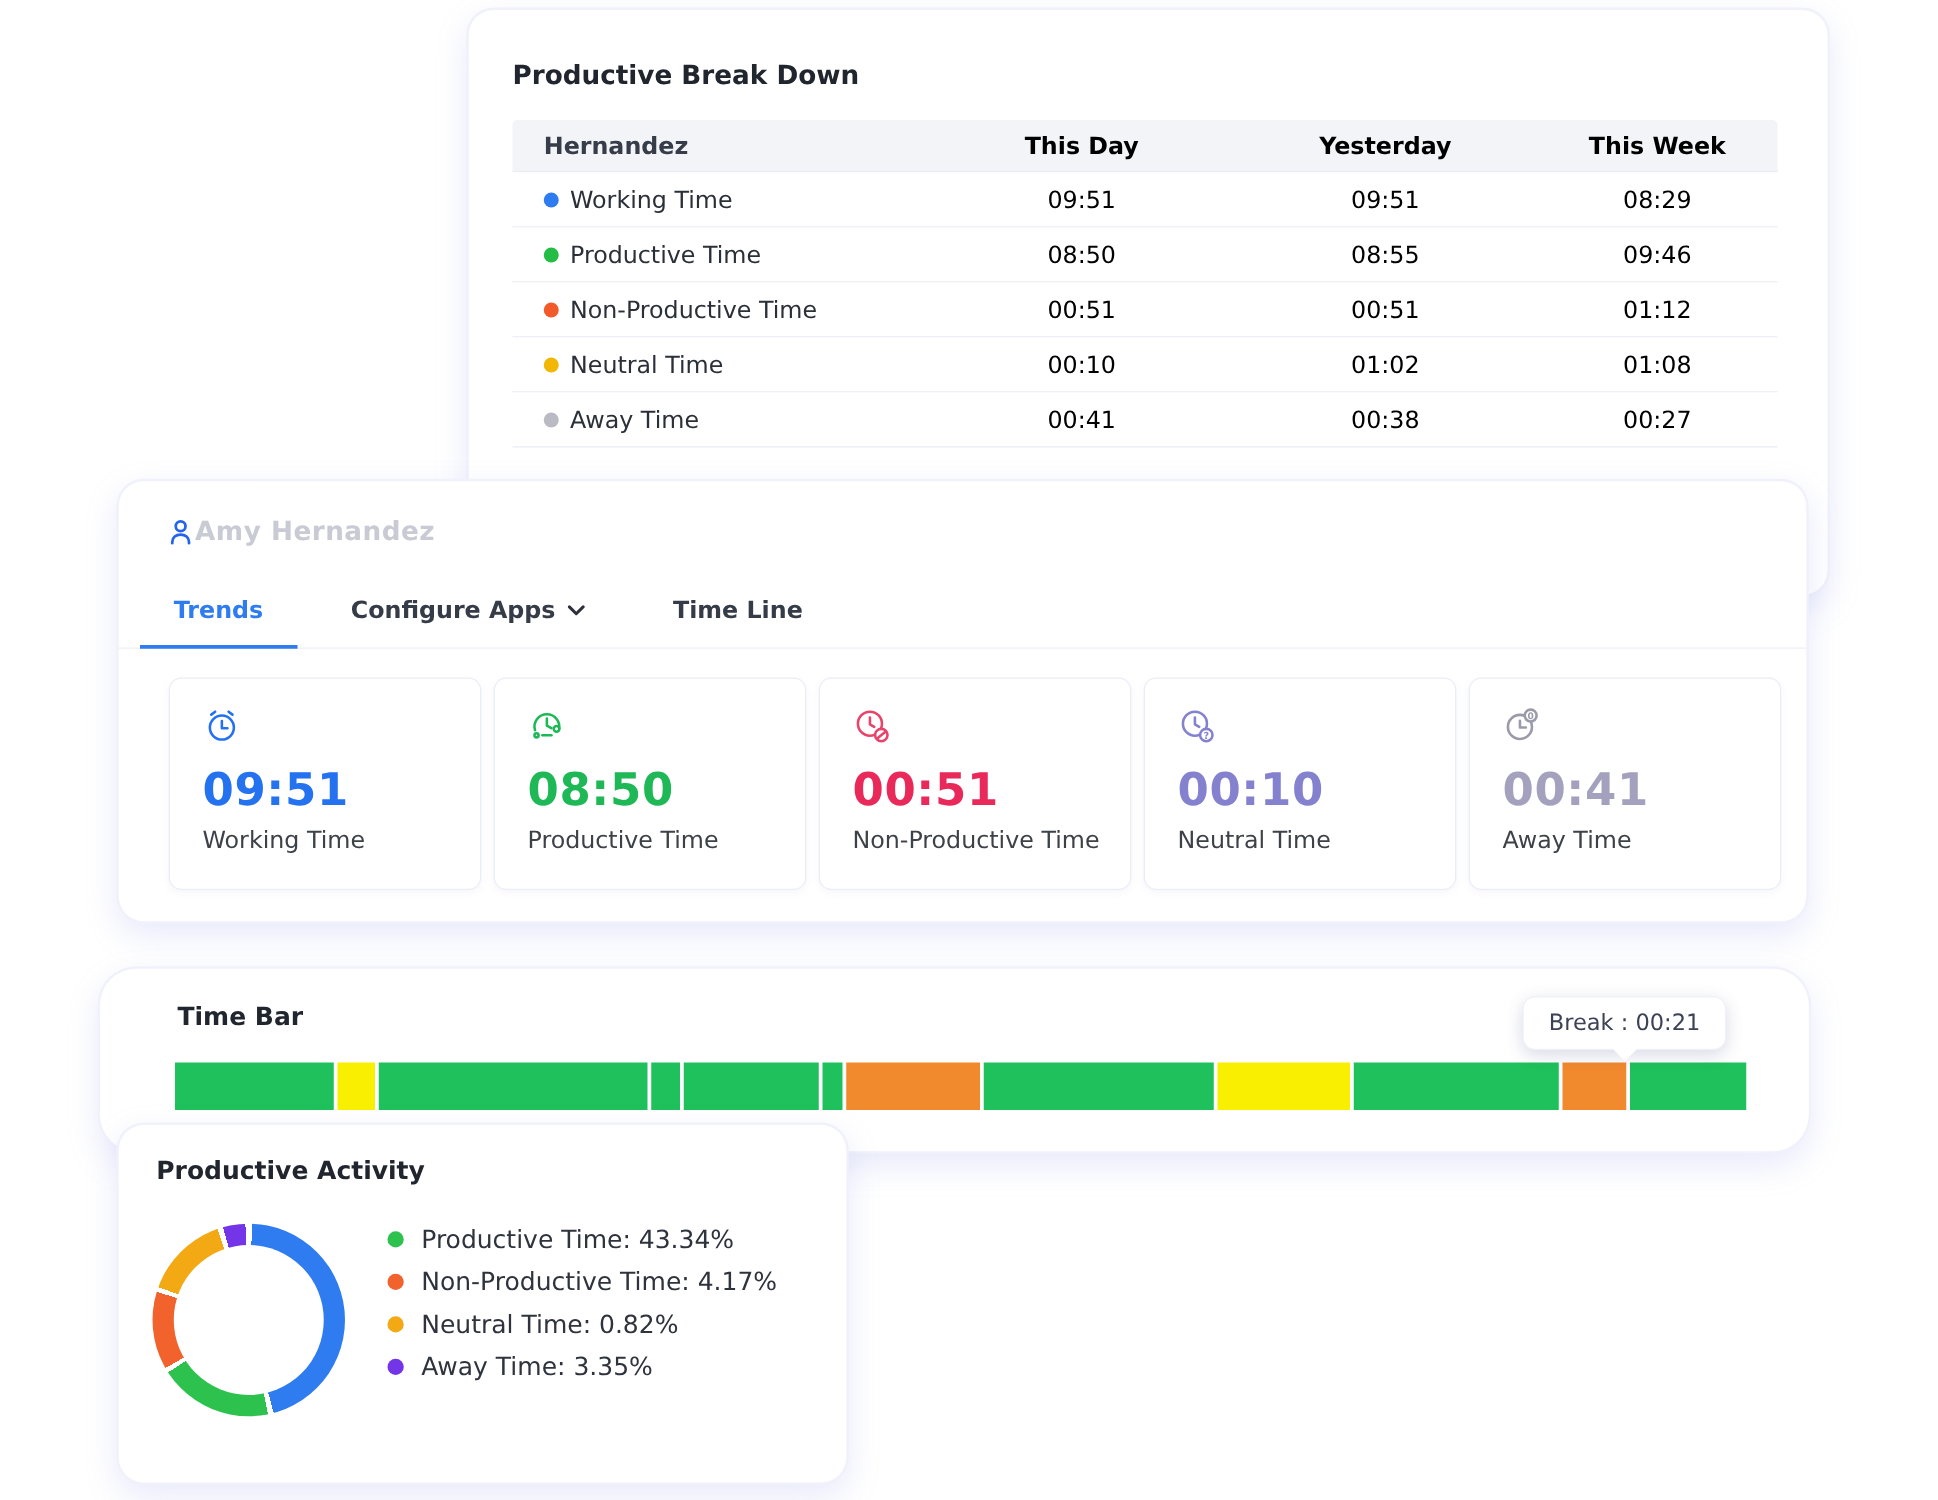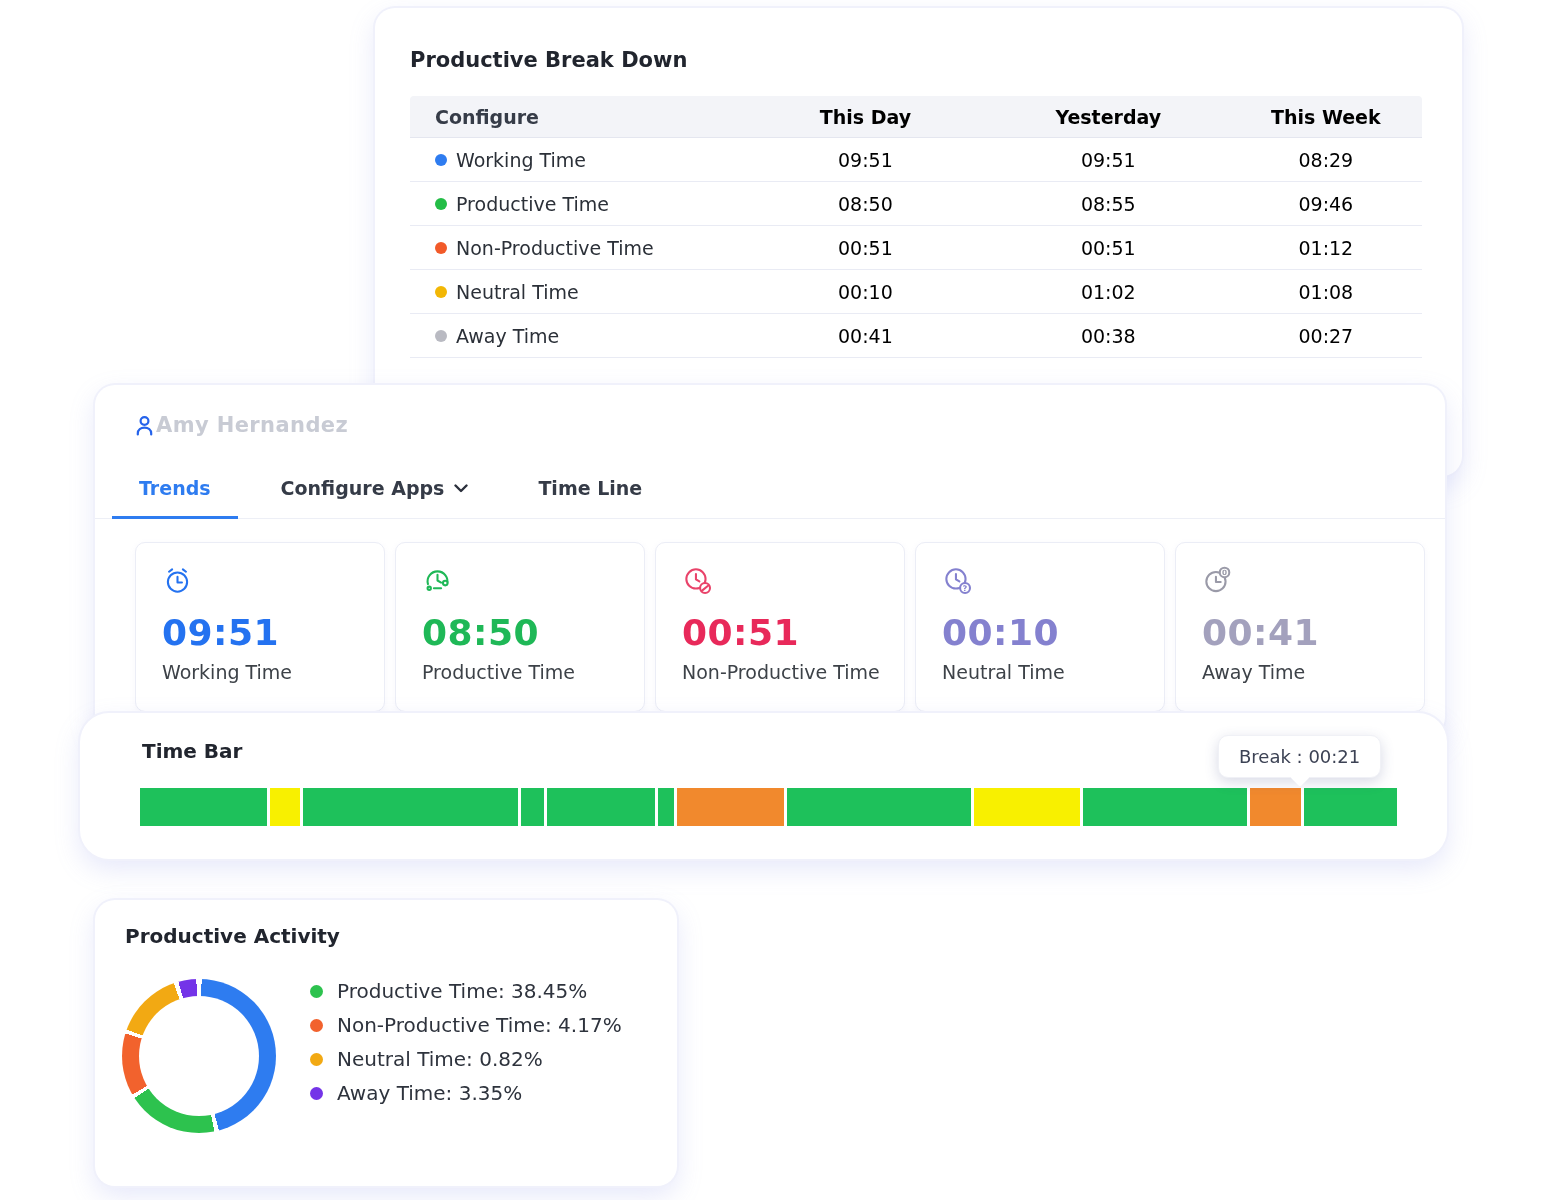--- a/index.html
+++ b/index.html
@@ -34,21 +34,21 @@
     margin-right:16px; display:flex; align-items:center; gap:10px; cursor:pointer;
     border-bottom:3px solid transparent; margin-bottom:-1px; }
   .tab.active { color:#2e7cf0; border-bottom-color:#2e7cf0; }
   .stats { position:absolute; left:40px; top:157px; display:flex; gap:10px; }
   .stat { width:250px; height:170px; background:#fff; border:1px solid #ebedf6; border-radius:10px;
     padding:22px 0 0 26px; box-shadow:0 2px 6px rgba(150,158,220,0.08); }
   .stat .value { font-size:36px; font-weight:700; margin-top:16px; letter-spacing:.5px; }
   .stat .label { font-size:19px; color:#3d4248; margin-top:8px; }
 
   
-  .timebar-card { left:80px; top:713px; width:1367px; height:146px; border-radius:29px; }
+  .timebar-card { left:80px; top:775px; width:1367px; height:146px; border-radius:29px; }
   .timebar-card .card-title { position:absolute; left:62px; top:26px; font-size:20px; }
   .time-bar { position:absolute; left:60px; right:42px; top:75px; height:38px; display:flex; gap:3px; }
   .seg { height:100%; }
   .tooltip { position:absolute; left:1138px; top:22px; background:#fff; border:1px solid #f0f1f6;
     border-radius:10px; padding:10px 20px; font-size:18px; color:#3c4254;
     box-shadow:0 4px 14px rgba(60,70,130,0.20); white-space:nowrap; z-index:5; }
   .tooltip::after { content:''; position:absolute; left:50%; bottom:-7px; width:14px; height:14px;
     background:#fff; transform:translateX(-50%) rotate(45deg); border-radius:2px; }
 
   
@@ -66,21 +66,21 @@
 </style>
 </head>
 <body>
 
 <div class="page">
 
   <section class="card breakdown-card">
     <h2 class="card-title">Productive Break Down</h2>
     <div class="bd-table">
       <div class="bd-row bd-head">
-        <div class="c-activity">Configure</div>
+        <div class="c-activity">Hernandez</div>
         <div class="c-val">This Day</div>
         <div class="c-val">Yesterday</div>
         <div class="c-val">This Week</div>
       </div>
       <div class="bd-row">
         <div class="c-activity">
             <span class="dot" style="background: rgb(46, 124, 240);"></span>
             <span class="lbl">Working Time</span>
           </div>
         <div class="c-val">09:51</div>
@@ -223,21 +223,21 @@
         <div class="seg" style="background: rgb(30, 193, 91); width: 7.4%;"></div>
       </div>
   </section>
 
   <section class="card activity-card">
     <h2 class="card-title">Productive Activity</h2>
     <div class="donut" style="background: conic-gradient(rgb(255, 255, 255) 0deg, rgb(255, 255, 255) 2deg, rgb(46, 124, 240) 2deg, rgb(46, 124, 240) 165deg, rgb(255, 255, 255) 165deg, rgb(255, 255, 255) 168.5deg, rgb(45, 194, 78) 168.5deg, rgb(45, 194, 78) 237deg, rgb(255, 255, 255) 237deg, rgb(255, 255, 255) 240deg, rgb(242, 98, 45) 240deg, rgb(242, 98, 45) 287deg, rgb(255, 255, 255) 287deg, rgb(255, 255, 255) 290deg, rgb(242, 169, 19) 290deg, rgb(242, 169, 19) 341deg, rgb(255, 255, 255) 341deg, rgb(255, 255, 255) 344.5deg, rgb(116, 52, 232) 344.5deg, rgb(116, 52, 232) 358deg, rgb(255, 255, 255) 358deg, rgb(255, 255, 255) 360deg);"></div>
     <div class="legend">
       <div class="legend-item">
         <span class="legend-dot" style="background: rgb(45, 194, 78);"></span>
-        <span class="legend-text">Productive Time: 38.45%</span>
+        <span class="legend-text">Productive Time: 43.34%</span>
       </div>
       <div class="legend-item">
         <span class="legend-dot" style="background: rgb(242, 98, 45);"></span>
         <span class="legend-text">Non-Productive Time: 4.17%</span>
       </div>
       <div class="legend-item">
         <span class="legend-dot" style="background: rgb(242, 169, 19);"></span>
         <span class="legend-text">Neutral Time: 0.82%</span>
       </div>
       <div class="legend-item">

